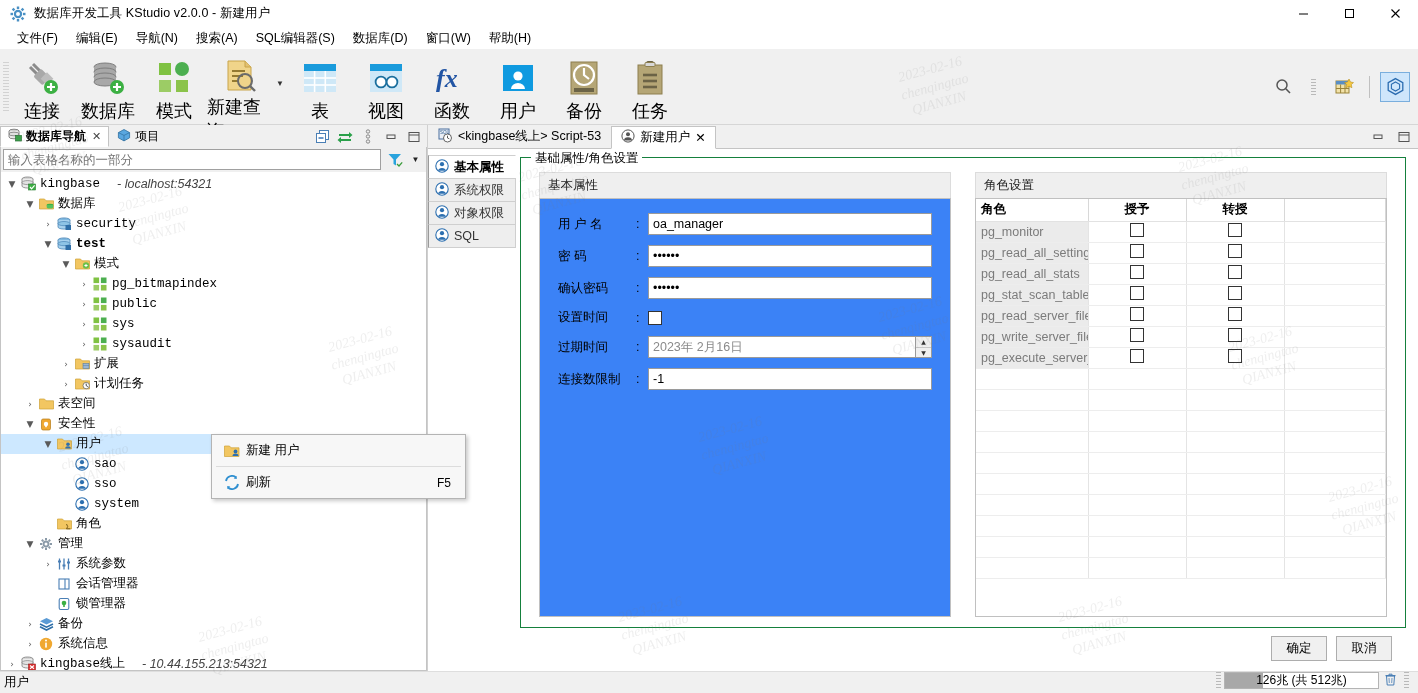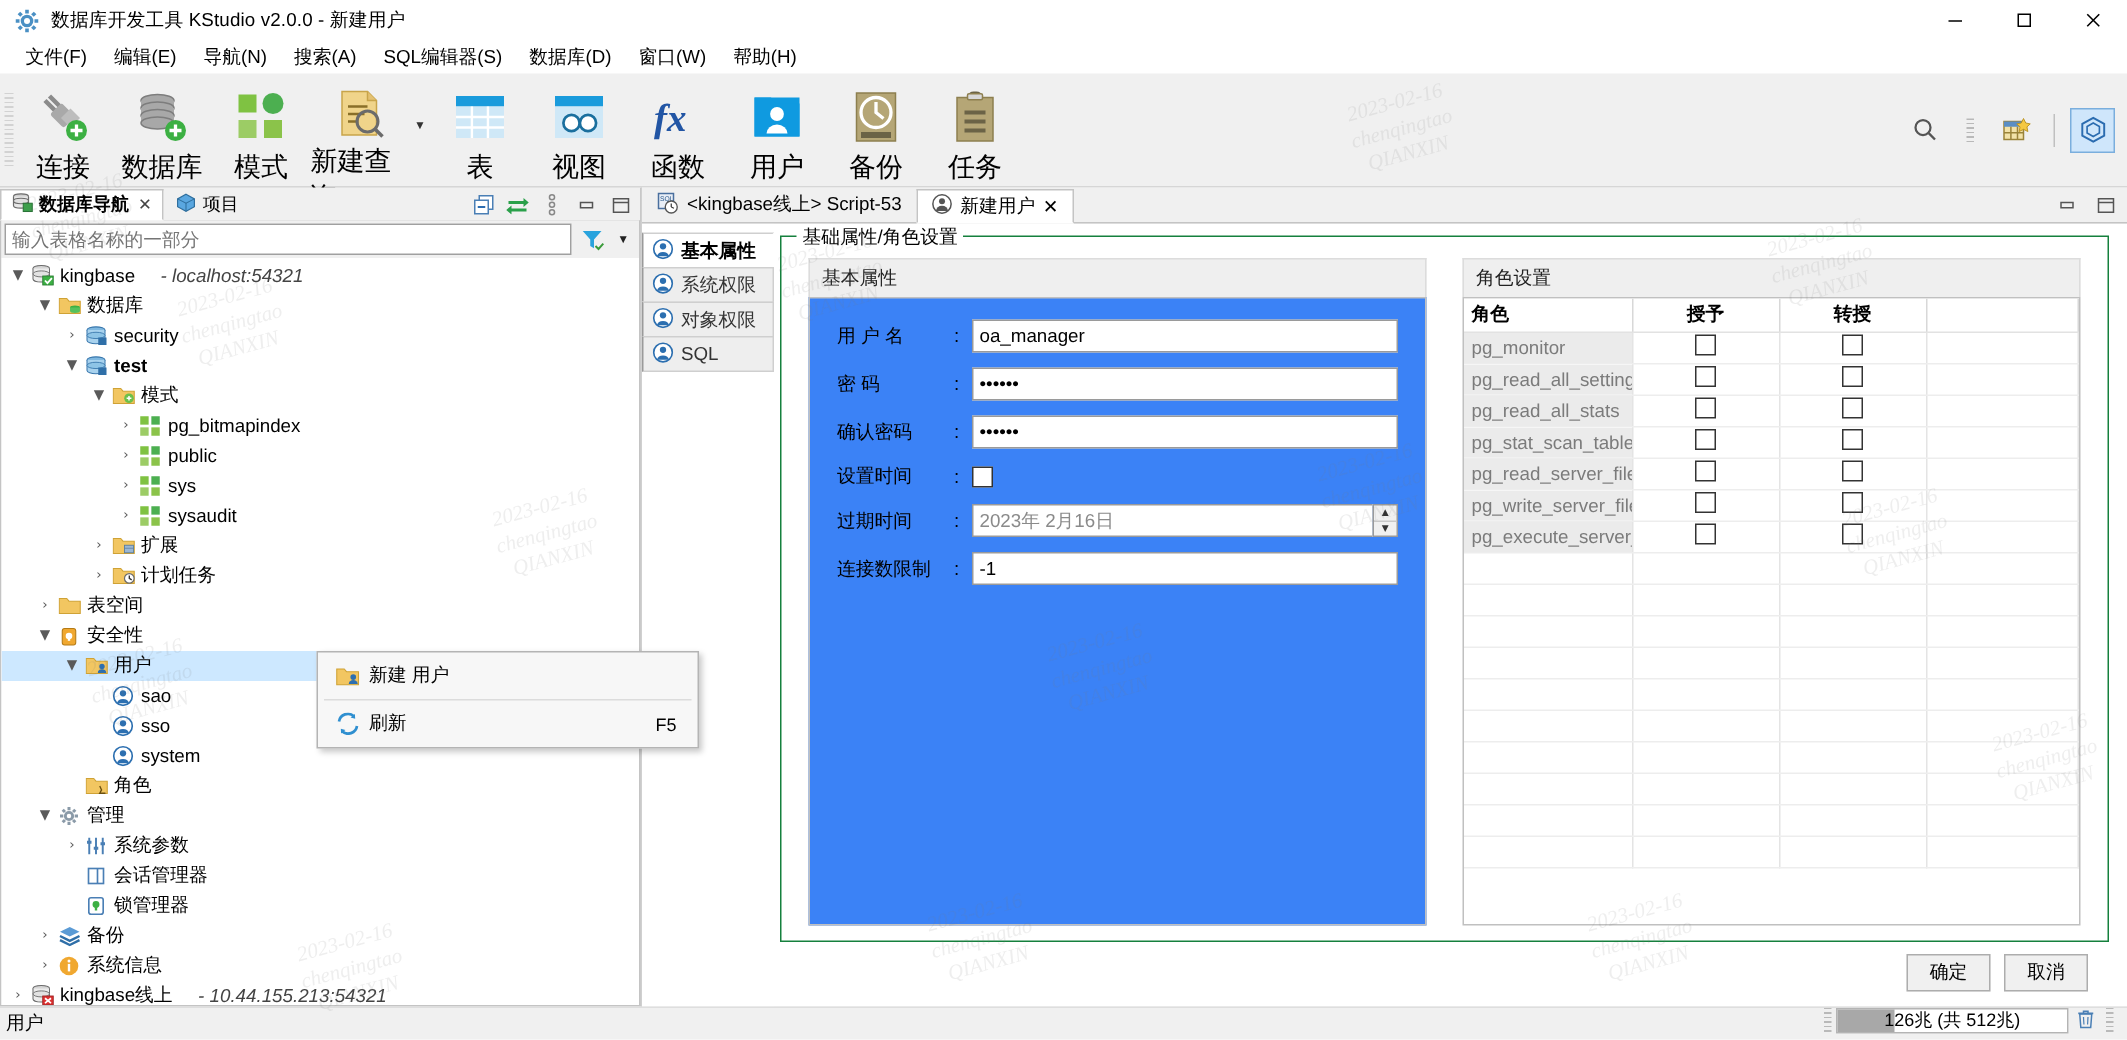--- a/index.html
+++ b/index.html
@@ -51,21 +51,21 @@
   .nav-body { flex:1 1 auto; background:#fff; border:1px solid #c4c4c4; border-top:none; margin:0; display:flex; flex-direction:column; min-height:0; position:relative; }
   .filter-row { display:flex; align-items:center; height:25px; padding:3px 4px 2px 2px; background:#f0f0f0; gap:4px; }
   .filter-input { flex:1 1 auto; height:21px; border:1px solid #a0a0a0; background:#fff; font-size:12.5px; color:#7a7a7a; padding:0 4px; line-height:19px; }
   .filter-btn { width:20px; height:20px; display:flex; align-items:center; justify-content:center; }
   .filter-caret { width:13px; height:20px; display:flex; align-items:center; justify-content:center; font-size:8px; color:#222; }
   .tree { flex:1 1 auto; overflow:hidden; background:#fff; position:relative; padding-top:2px; }
   .trow { height:20px; display:flex; align-items:center; font-size:12.5px; white-space:nowrap; }
   .trow.sel { background:#cde8ff; }
   .tw { width:14px; flex:0 0 14px; text-align:center; color:#5a5a5a; font-size:9px; font-family:"DejaVu Sans",sans-serif; }
   .tico { width:18px; flex:0 0 18px; display:flex; align-items:center; justify-content:center; margin-right:3px; }
-  .tlbl { color:#000; }
+  .tlbl { color:#000;font-family:Liberation Mono, monospace; }
   .tlbl.b { font-weight:bold; }
   .tsub { color:#444; font-style:italic; margin-left:17px; }
 
   
   .edit { flex:1 1 auto; display:flex; flex-direction:column; min-width:0; background:#f0f0f0; }
   .ed-tabs { height:24px; display:flex; align-items:flex-end; background:#f0f0f0; position:relative; border-bottom:1px solid #c4c4c4; }
   .ed-tab { height:23px; display:flex; align-items:center; gap:5px; padding:0 9px; font-size:12.5px; border:1px solid transparent; color:#000; }
   .ed-tab.active { background:#fff; border:1px solid #c4c4c4; border-bottom:1px solid #fff; position:relative; top:1px; }
   .ed-tools { margin-left:auto; display:flex; align-items:center; gap:10px; padding-right:6px; padding-bottom:3px; }
   .ed-body { flex:1 1 auto; background:#fff; display:flex; min-height:0;justify-content:center; }

